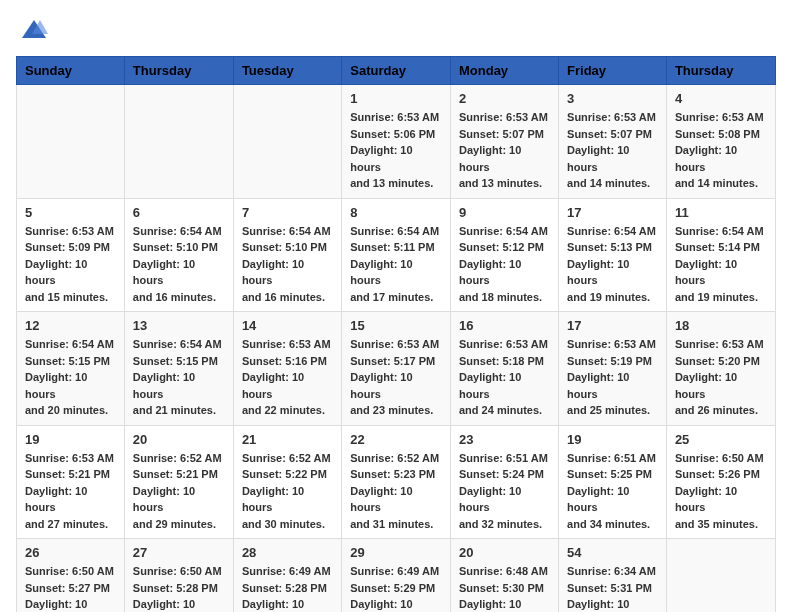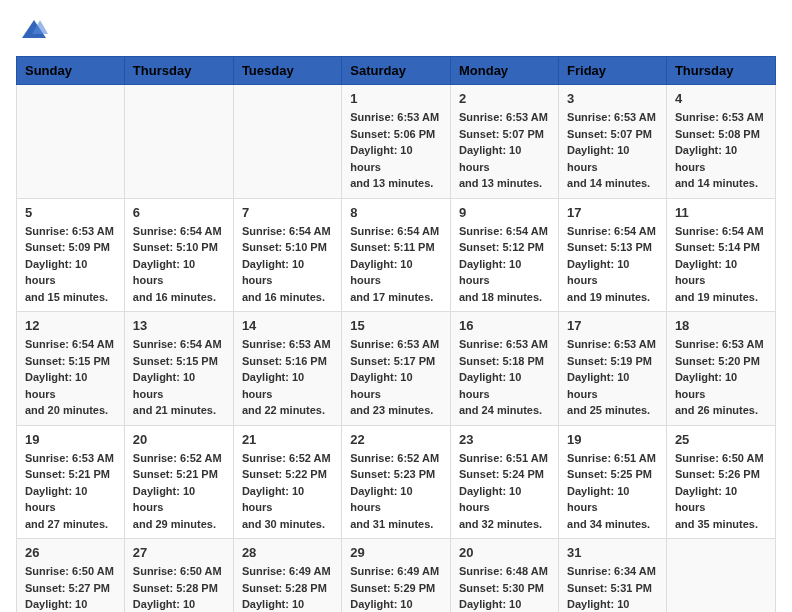--- a/index.html
+++ b/index.html
@@ -332,21 +332,21 @@
 and 40 minutes.</div>
         </td>
         <td>
           <span class="day-num">20</span>
           <div class="day-info" style="white-space: pre-line;">Sunrise: 6:48 AM
 Sunset: 5:30 PM
 Daylight: 10 hours
 and 42 minutes.</div>
         </td>
         <td>
-          <span class="day-num">31</span>
+          <span class="day-num">54</span>
           <div class="day-info" style="white-space: pre-line;">Sunrise: 6:34 AM
 Sunset: 5:31 PM
 Daylight: 10 hours
 and 43 minutes.</div>
         </td>
         <td class="empty"></td>
       </tr>
     </tbody>
 </table>
 

